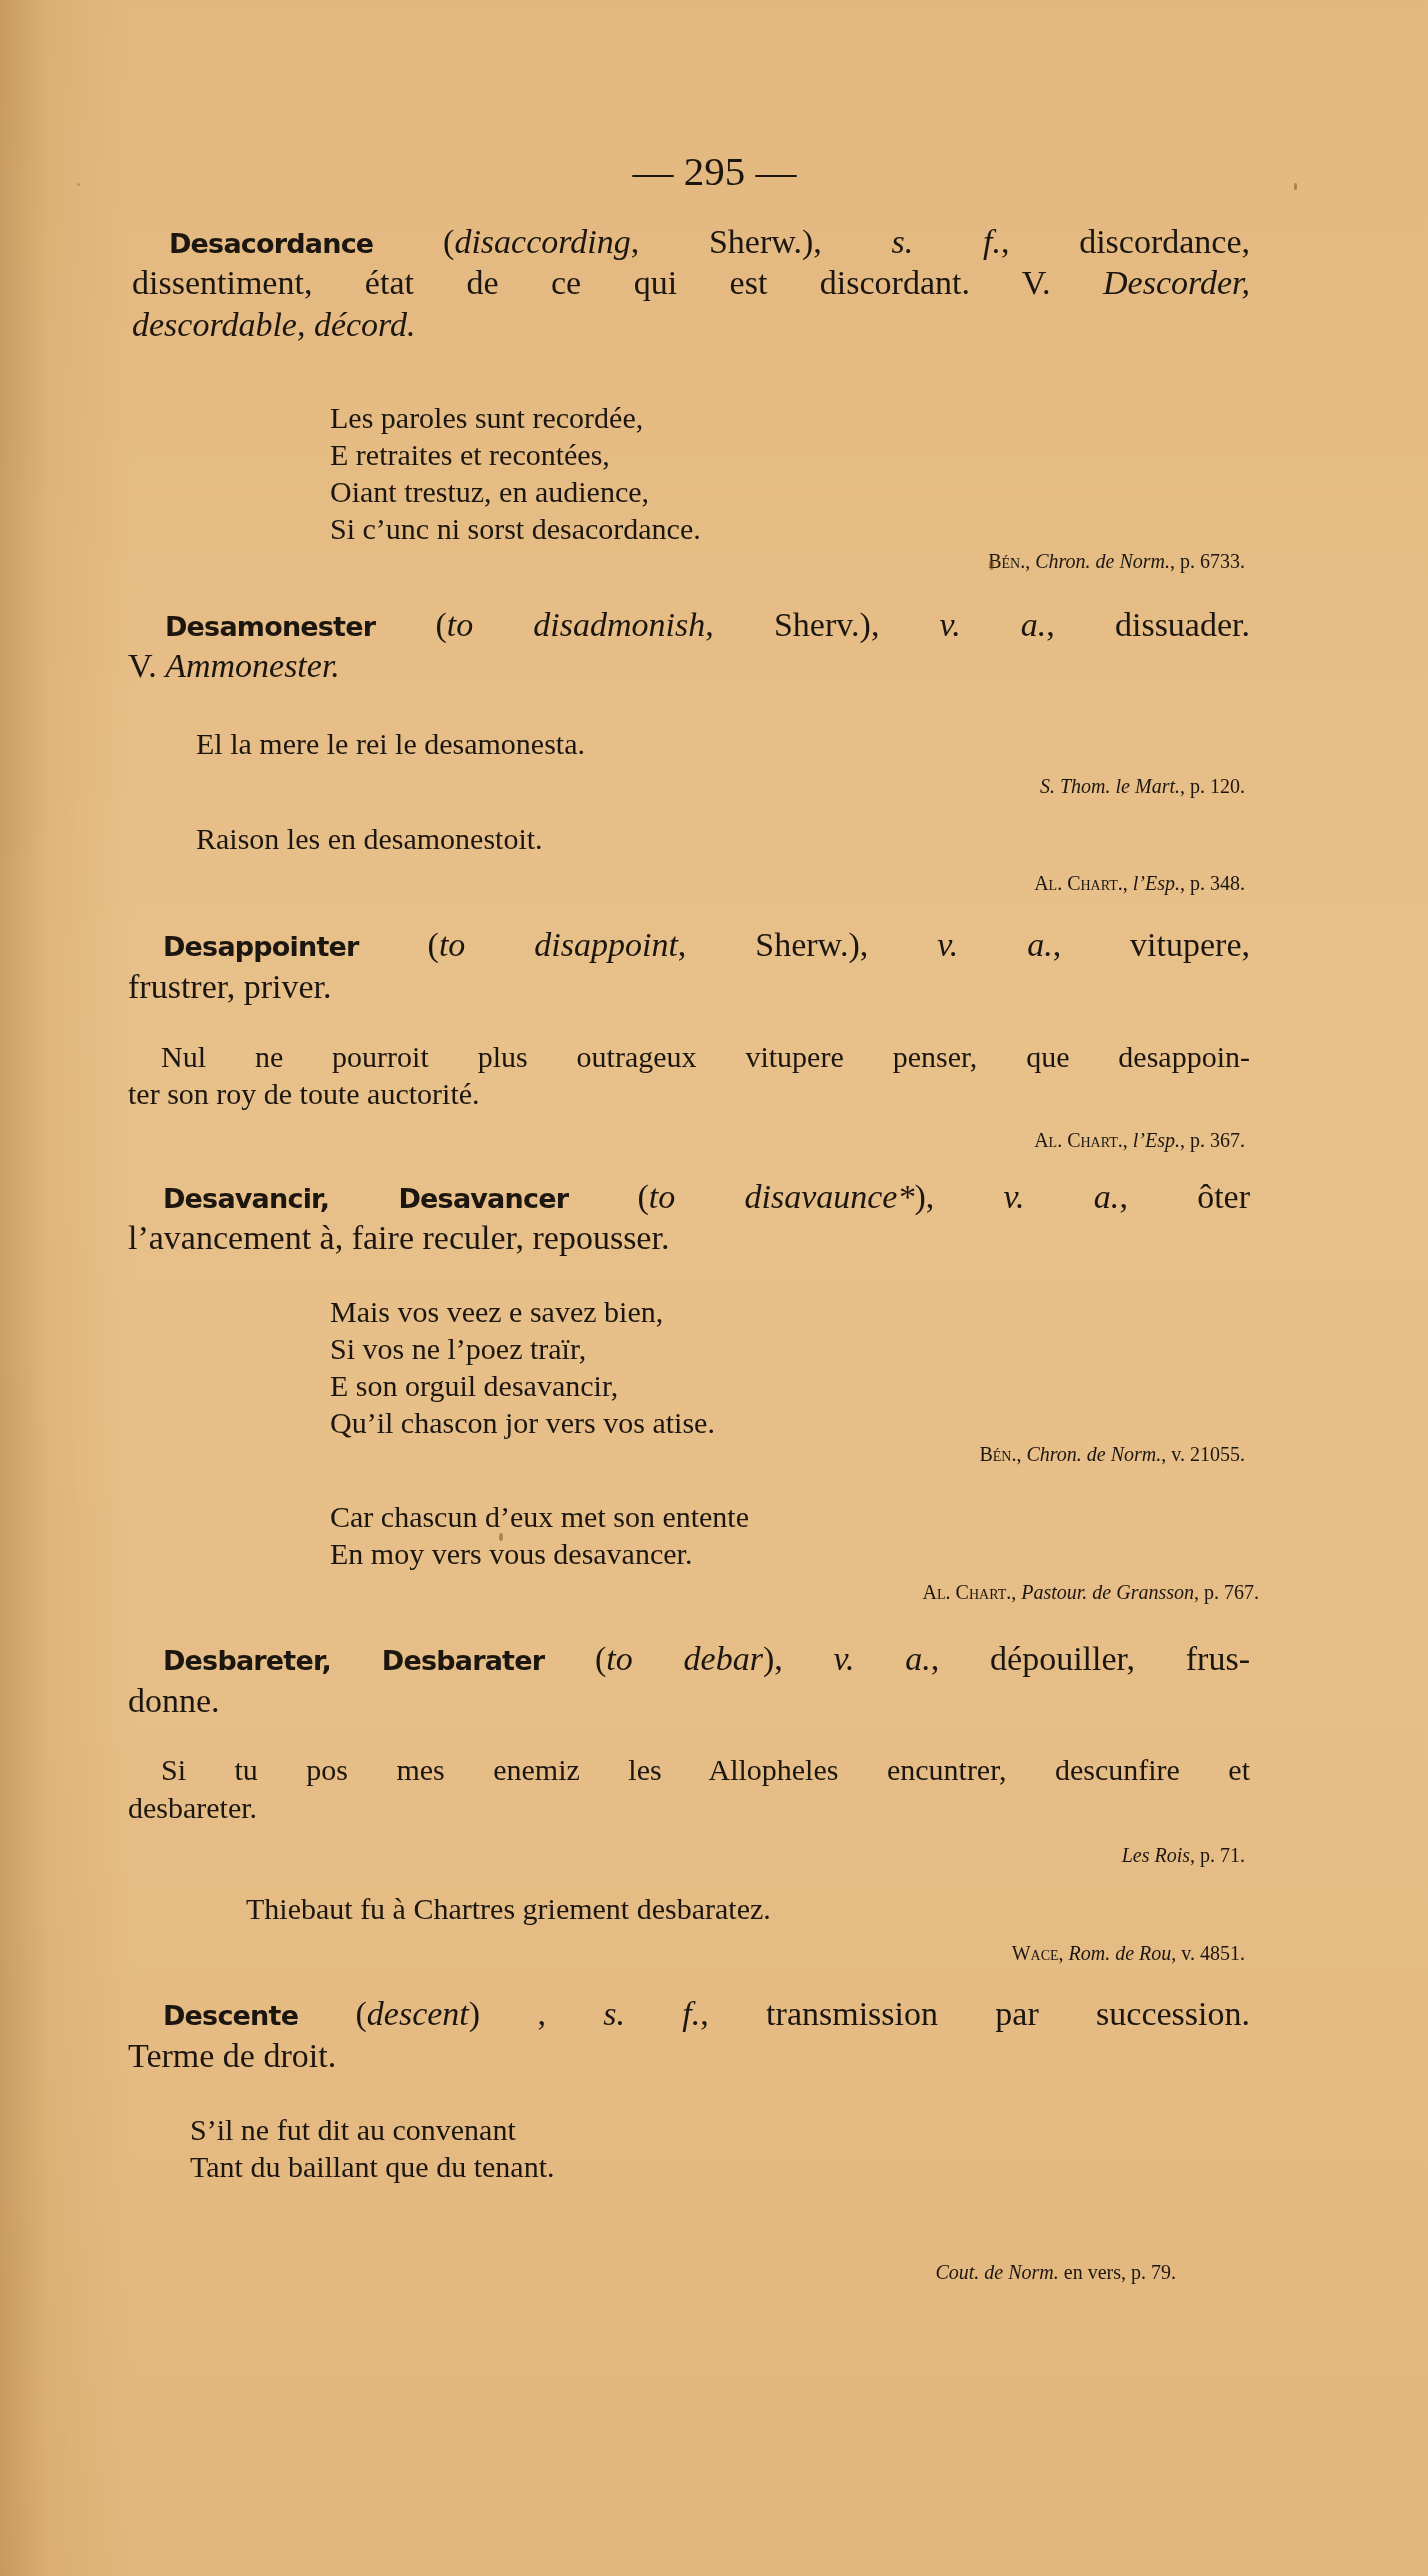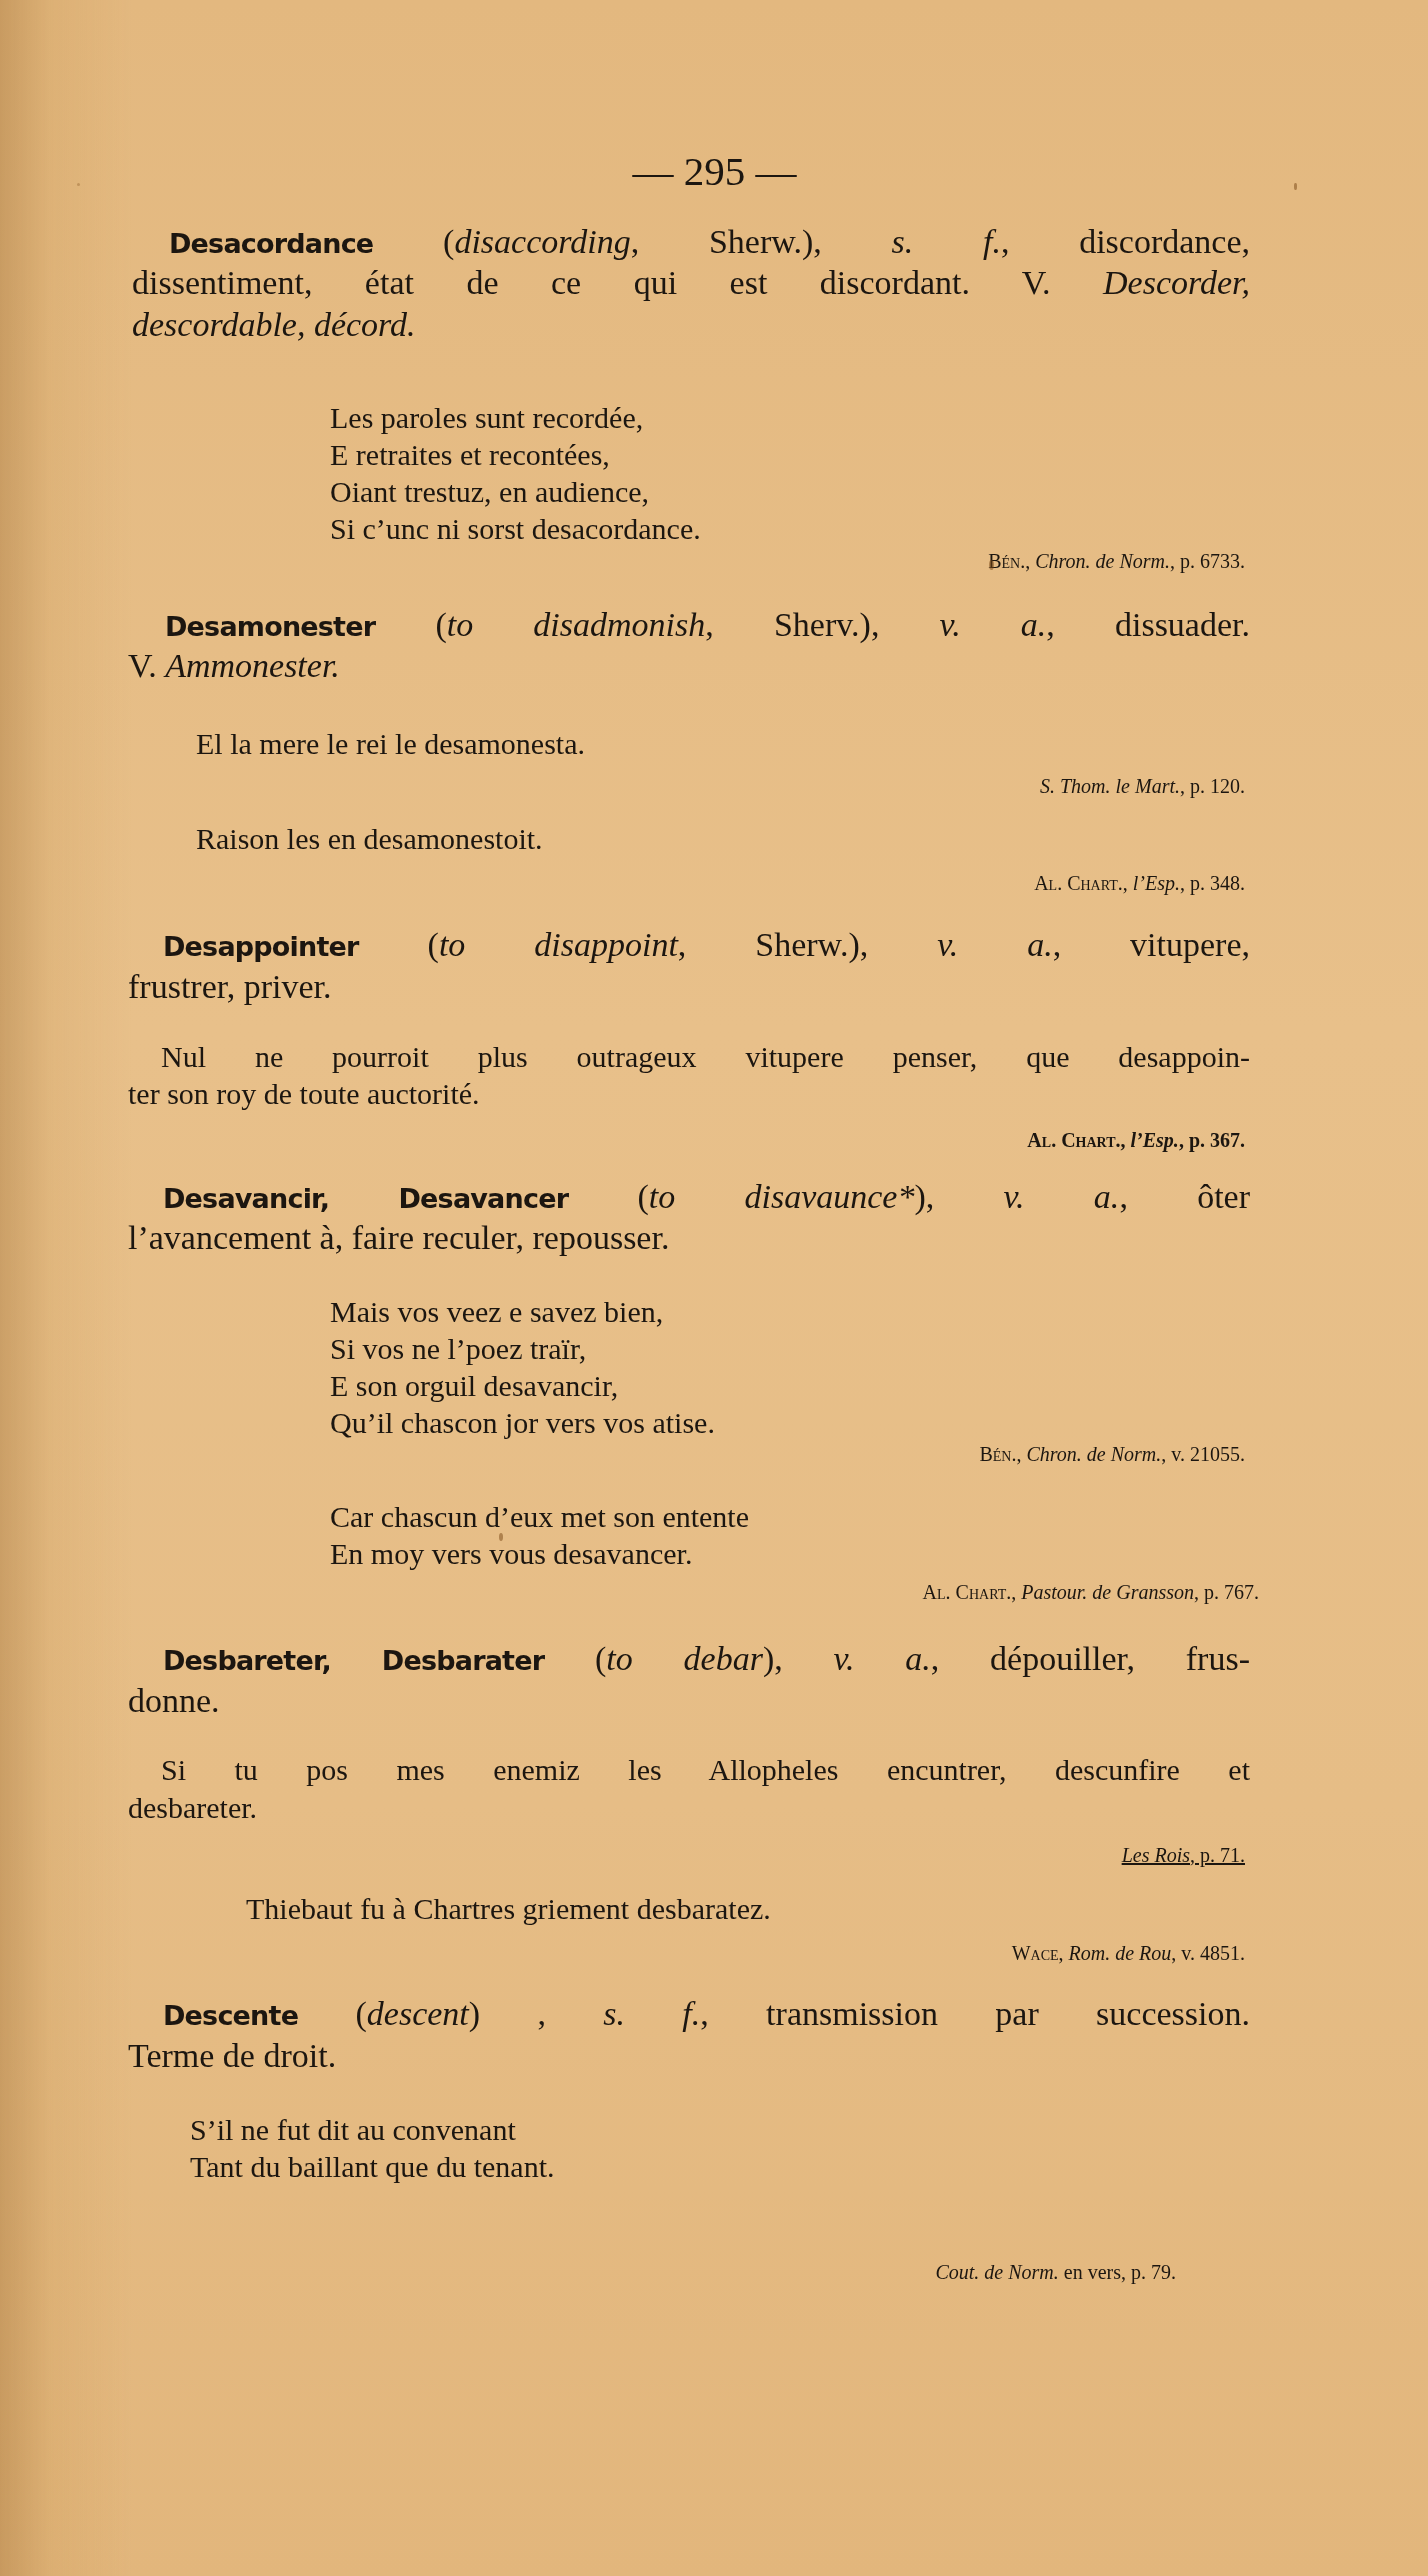--- a/index.html
+++ b/index.html
@@ -79,21 +79,21 @@
   </div>
   <div class="abs entry" style="left:128px; top:966px;">
     <span>frustrer, priver.</span>
   </div>
   <div class="abs quote just" style="left:161px; top:1038px; width:1089px;">
     <span>Nul ne pourroit plus outrageux vitupere penser, que desappoin-</span>
   </div>
   <div class="abs quote" style="left:128px; top:1075px;">
     <span>ter son roy de toute auctorité.</span>
   </div>
-  <div class="abs cite" style="right:216px; top:1124px;font-weight:bold;">
+  <div class="abs cite" style="right:216px; top:1124px;">
     <span class="sc">Al. Chart.</span>, <span class="it">l’Esp.</span><span>, p. 367.</span>
   </div>
 
   <div class="abs entry just" style="left:163px; top:1176px; width:1087px;">
     <span class="hw">Desavancir, Desavancer</span>
     <span> (</span><span class="it">to disavaunce*</span><span>), </span><span class="it">v. a.</span><span>, ôter</span>
   </div>
   <div class="abs entry" style="left:128px; top:1217px;">
     <span>l’avancement à, faire reculer, repousser.</span>
   </div>
@@ -119,21 +119,21 @@
   </div>
   <div class="abs entry" style="left:128px; top:1680px;">
     <span>donne.</span>
   </div>
   <div class="abs quote just" style="left:161px; top:1751px; width:1089px;">
     <span>Si tu pos mes enemiz les Allopheles encuntrer, descunfire et</span>
   </div>
   <div class="abs quote" style="left:128px; top:1789px;">
     <span>desbareter.</span>
   </div>
-  <div class="abs cite" style="right:216px; top:1839px;text-decoration:underline;">
+  <div class="abs cite" style="right:216px; top:1839px;">
     <span class="it">Les Rois</span><span>, p. 71.</span>
   </div>
   <div class="abs quote" style="left:246px; top:1890px;">
     <div>Thiebaut fu à Chartres griement desbaratez.</div>
   </div>
   <div class="abs cite" style="right:216px; top:1937px;">
     <span class="sc">Wace</span>, <span class="it">Rom. de Rou</span><span>, v. 4851.</span>
   </div>
 
   <div class="abs entry just" style="left:163px; top:1993px; width:1087px;">

